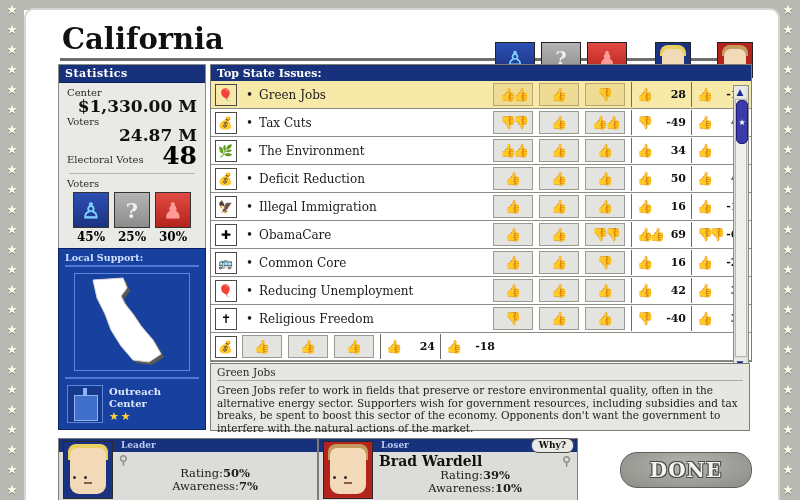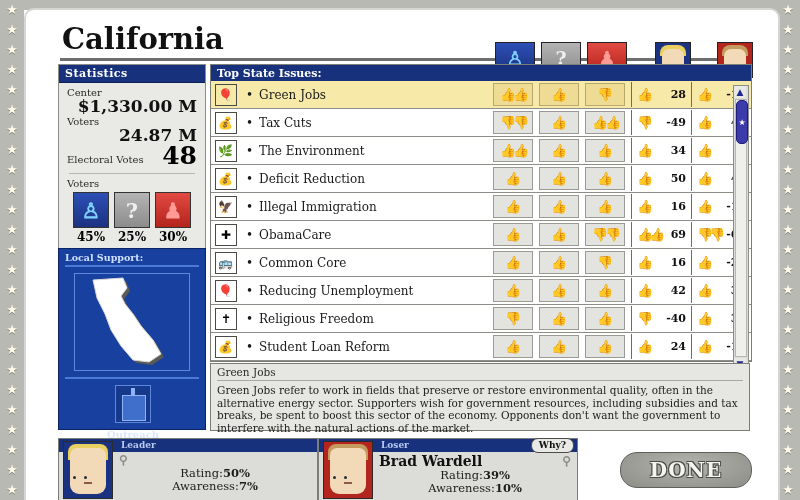--- a/index.html
+++ b/index.html
@@ -56,21 +56,21 @@
   .pbox.rep .glyph{color:#ff9a94;}
   .pct{font-size:12px;font-weight:bold;margin-top:2px;}
 
   
   .local{position:absolute;left:58px;top:248px;width:146px;height:180px;
      background:#18409e;border:1px solid #0b2363;}
   .local .lshdr{color:#cfe0ff;font-size:9.5px;font-weight:bold;padding:3px 6px 2px 6px;}
   .local .lrule{height:2px;background:#4a79d6;margin:0 6px;}
   .mapbox{margin:6px auto 0 auto;width:114px;height:96px;border:1px solid #5d87dc;
      position:relative;background:#18409e;}
-  .outreach{display:flex;align-items:center;gap:6px;padding:6px 6px 0 8px;flex-direction:column;}
+  .outreach{display:flex;align-items:center;gap:6px;padding:6px 6px 0 8px;}
   .bldg{width:34px;height:36px;border:1px solid #5d87dc;position:relative;background:#16398c;}
   .bldg:before{content:"";position:absolute;left:6px;top:9px;width:22px;height:24px;
      background:#3f6ecb;border:1px solid #8fb4f5;}
   .bldg:after{content:"";position:absolute;left:15px;top:2px;width:4px;height:8px;background:#8fb4f5;}
   .ocname{color:#dce8ff;font-size:10px;font-weight:bold;line-height:12px;}
   .stars{color:#ffd23a;font-size:11px;letter-spacing:2px;}
 
   
   .issues{position:absolute;left:210px;top:64px;width:540px;
      border:1px solid #7d7d78;background:#fff;}
@@ -496,21 +496,20 @@
             <span class="th down">👎</span>
             <span class="nv">-40</span>
           </div>
           <div class="ncell">
             <span class="th neutral">👍</span>
             <span class="nv">30</span>
           </div>
         </div>
         <div class="irow">
           <div class="ico">💰</div>
-          <div class="iname"><span class="bullet">•</span>Student Loan Reform</div>
           <div class="vcell">
             <span class="th neutral">👍</span>
           </div>
           <div class="vcell">
             <span class="th neutral">👍</span>
           </div>
           <div class="vcell">
             <span class="th neutral">👍</span>
           </div>
           <div class="ncell">

